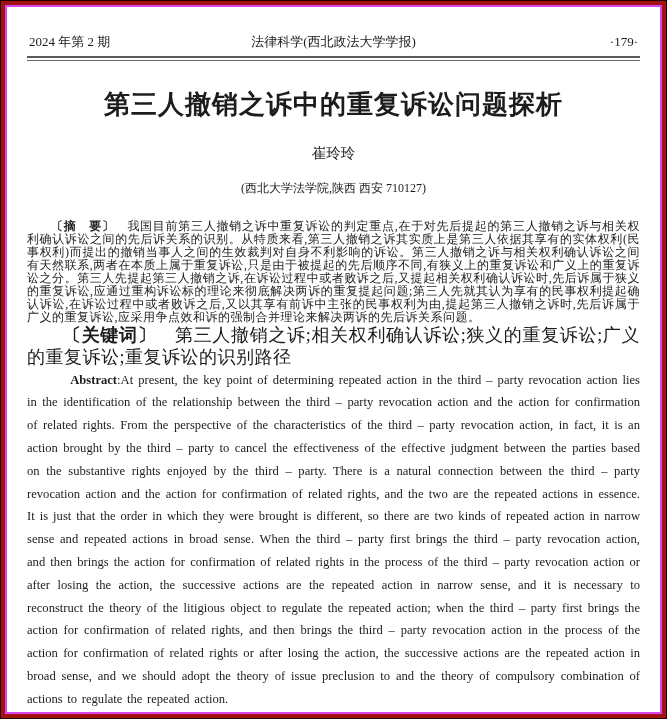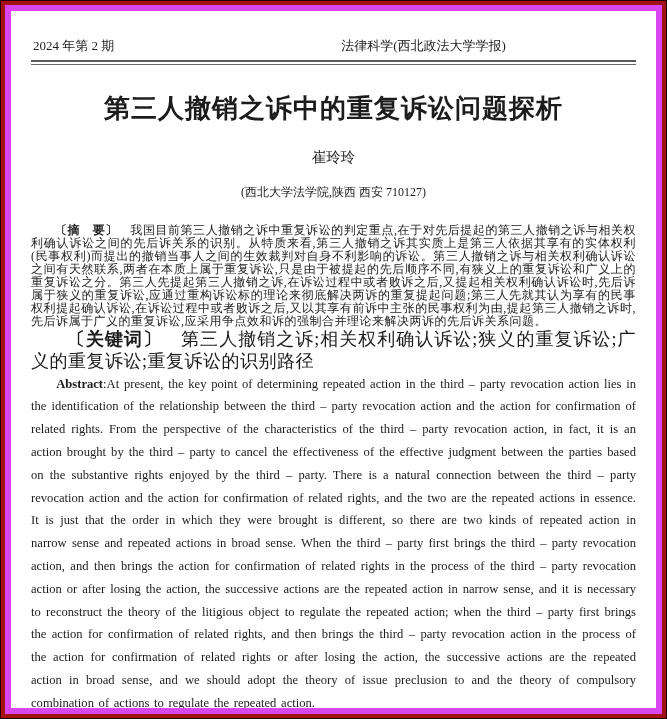--- a/index.html
+++ b/index.html
@@ -14,21 +14,21 @@
     box-sizing: border-box;
     width: 667px; height: 719px;
     background: #a31212;          
     border: 1.5px solid #240000;
     padding: 4px;
   }
   .page {
     box-sizing: border-box;
     width: 100%; height: 100%;
     background: #ffffff;
-    border: 6px solid #d946ef;
+    border: 2px solid #d946ef;
     padding: 26px 20px 14px 20px;
     overflow: hidden;
   }
   .journal-header {
     display: flex;
     justify-content: space-between;
     align-items: baseline;
     font-size: 13px;
     padding: 0 2px;
   }
@@ -82,31 +82,32 @@
   .keywords-cn {
     font-size: 18px;
     line-height: 22.3px;
     letter-spacing: 0.5px;
   }
   .abstract-en {
     font-size: 12.6px;
     line-height: 22.8px;
     word-spacing: 1.5px;
   }
-  .bold-en { font-weight: bold; }
+  .bold-en { font-weight: bold; margin-left: 18px; }
 </style>
 </head>
 <body>
 
 <div class="frame">
   <div class="page">
 
     <div class="journal-header">
       <span class="issue">2024 年第 2 期</span>
       <span class="journal">法律科学(西北政法大学学报)</span>
+      <span class="pageno">·179·</span>
     </div>
 
     <div class="header-rule"></div>
 
 
     <h1 class="title">第三人撤销之诉中的重复诉讼问题探析</h1>
 
     <div class="author">崔玲玲</div>
 
     <div class="affiliation">(西北大学法学院,陕西 西安 710127)</div>

